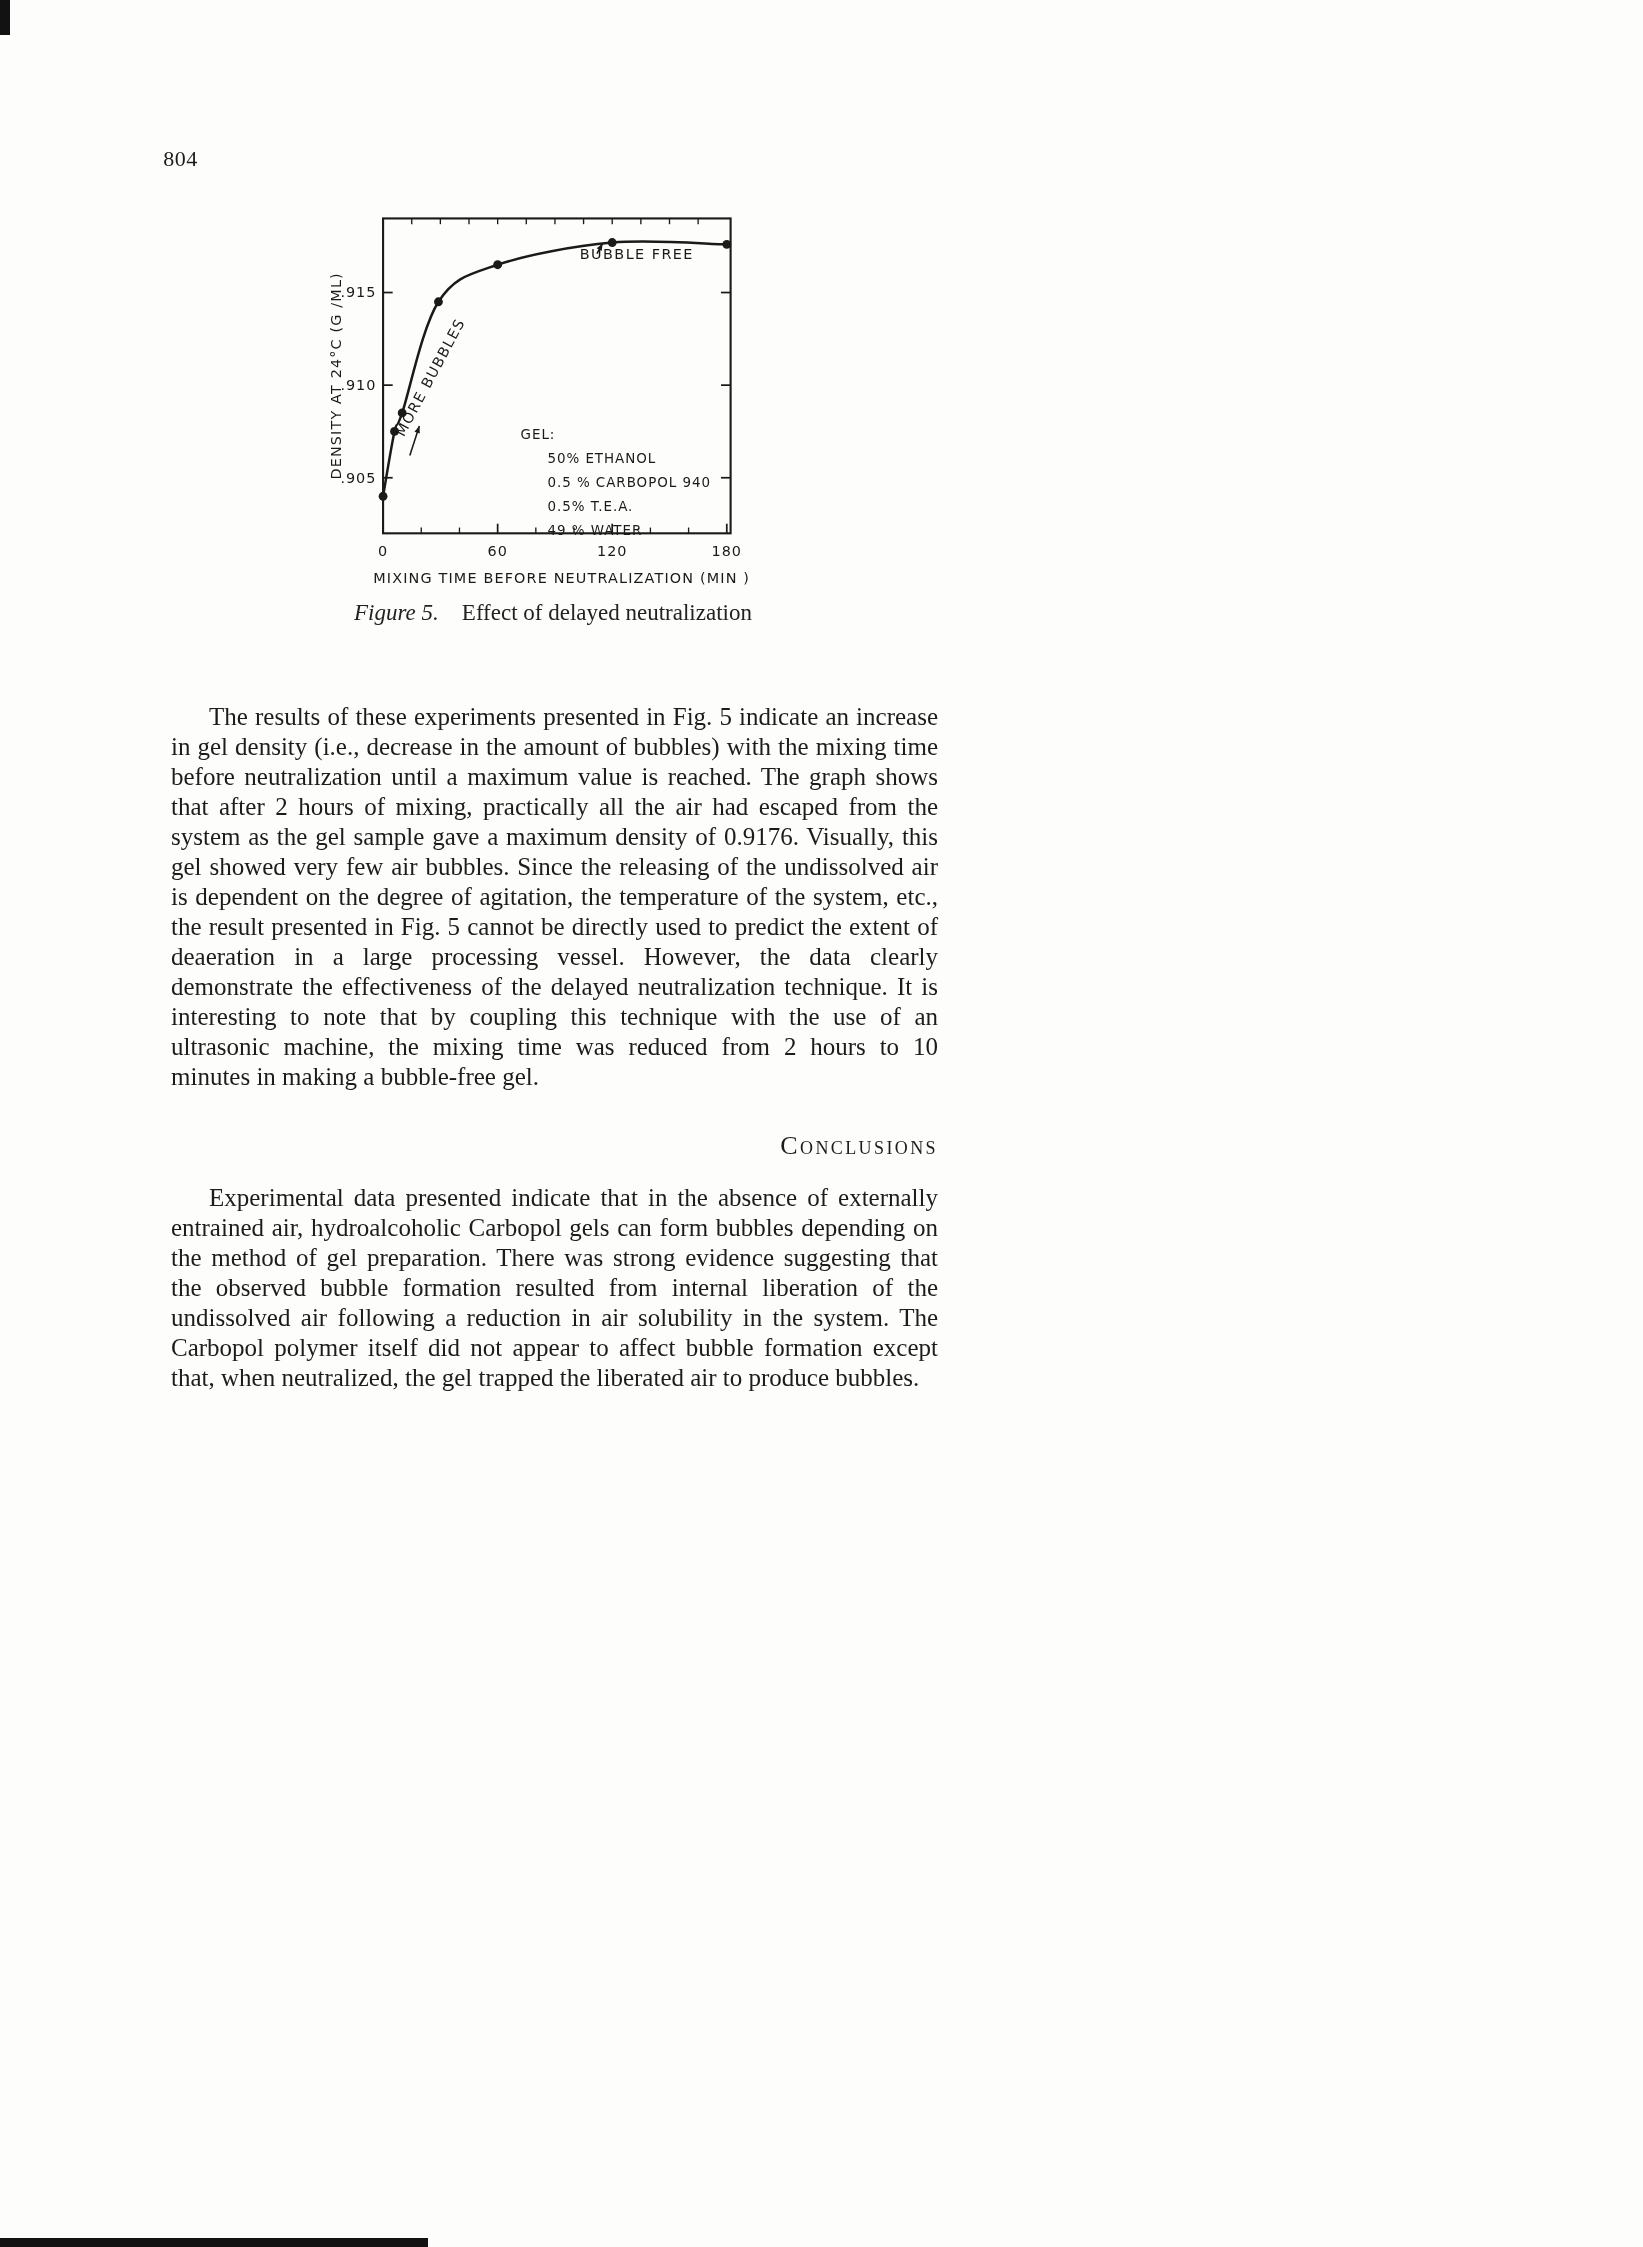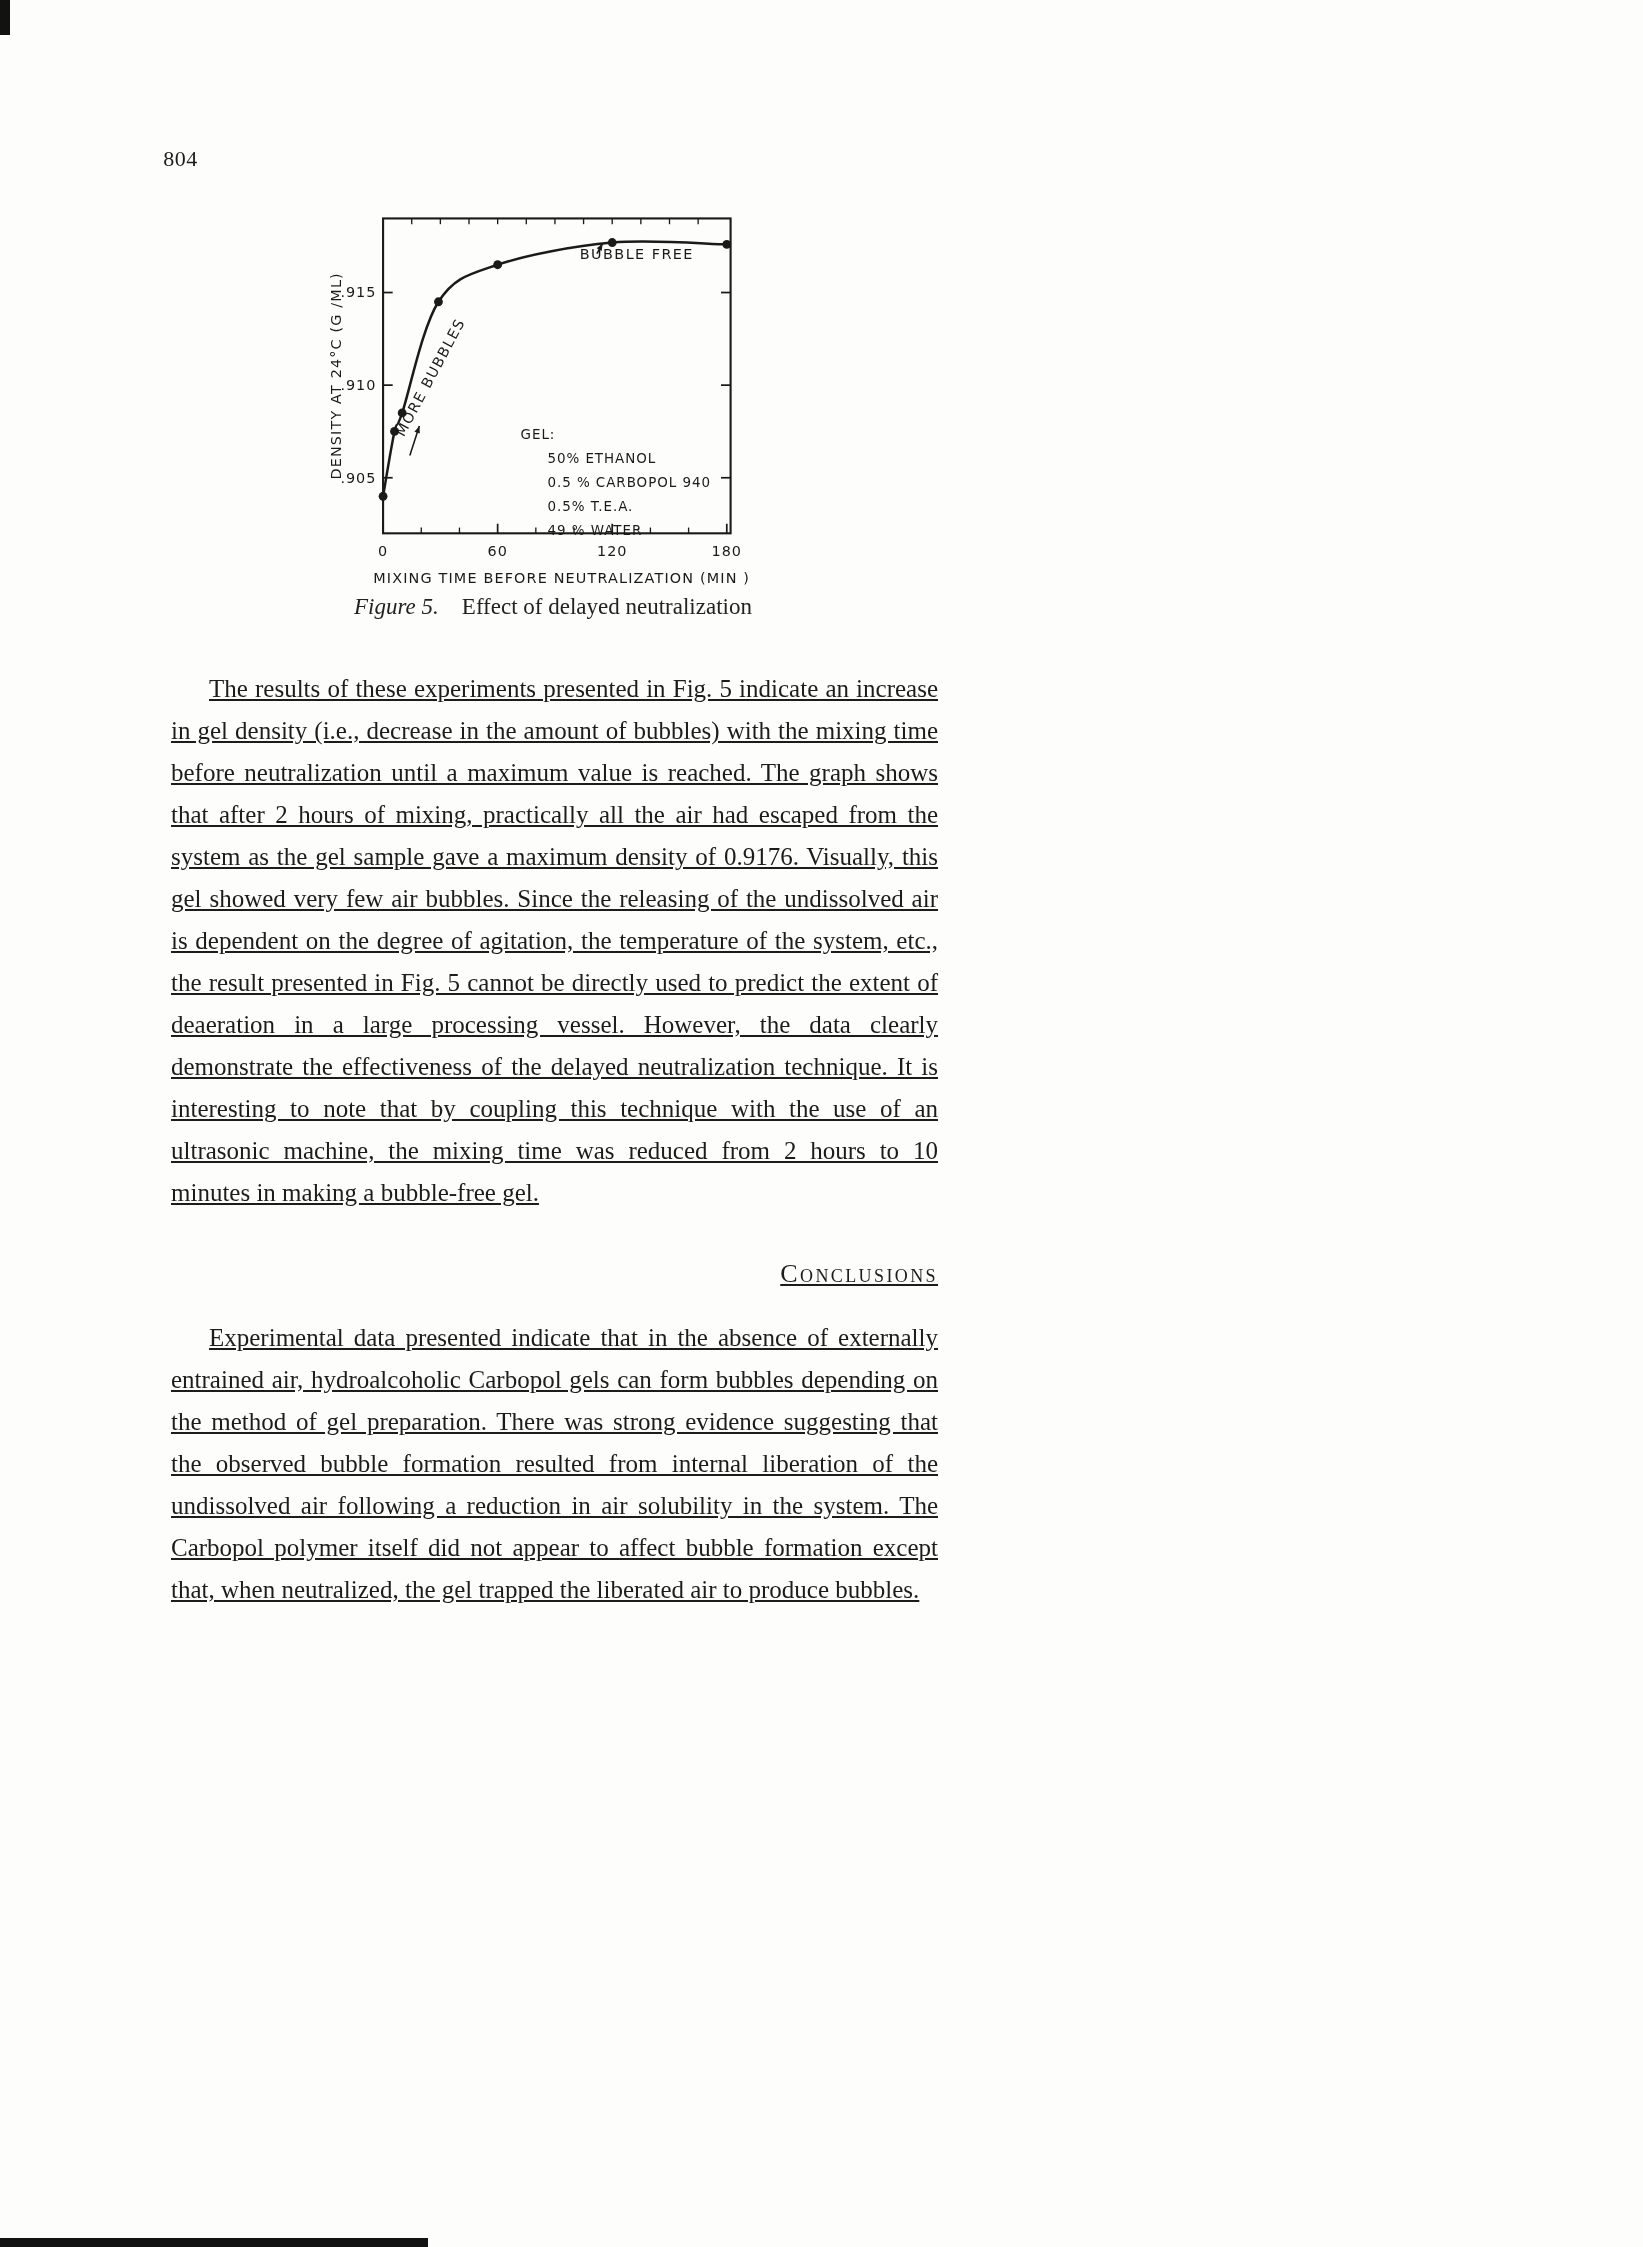--- a/index.html
+++ b/index.html
@@ -10,30 +10,30 @@
   }
   .header{
     position:absolute;top:146px;left:171px;width:767px;
     text-align:center;font-size:22px;letter-spacing:1.4px;
   }
   .page-number{position:absolute;left:-7.7px;top:0;letter-spacing:0.5px;}
   figure{
     position:absolute;left:327px;top:205px;width:452px;margin:0;
     text-align:center;
   }
-  figcaption{margin-top:1px;font-size:23px;color:#222;}
+  figcaption{margin-top:7px;font-size:23px;color:#222;}
   figcaption em{margin-right:17.3px;}
   svg text{fill:#1a1a1a;}
   .tick{font:15px "DejaVu Sans", sans-serif;letter-spacing:1px;}
   .axis-label{font:15px "DejaVu Sans", sans-serif;letter-spacing:1.2px;}
   .annot{font:15px "DejaVu Sans", sans-serif;letter-spacing:1.5px;}
   .legend{font:14px "DejaVu Sans", sans-serif;letter-spacing:1px;}
   .body-col{
-    position:absolute;left:171px;top:668px;width:767px;
-    font-size:25px;line-height:42px;text-align:justify;text-decoration:underline;
+    position:absolute;left:171px;top:702px;width:767px;
+    font-size:25px;line-height:30px;text-align:justify;
   }
   .body-col p{margin:0;text-indent:38px;}
   .body-col h2{
     text-align:right;font-size:26px;font-weight:400;
     font-variant:small-caps;letter-spacing:2.4px;
     margin:39px 0 22px;text-indent:0;
   }
   .artifact-a{position:absolute;left:0;top:0;width:9.6px;height:35px;background:#121212;}
   .artifact-b{position:absolute;left:0;top:2238px;width:428px;height:8.6px;background:#121212;}
 </style>

